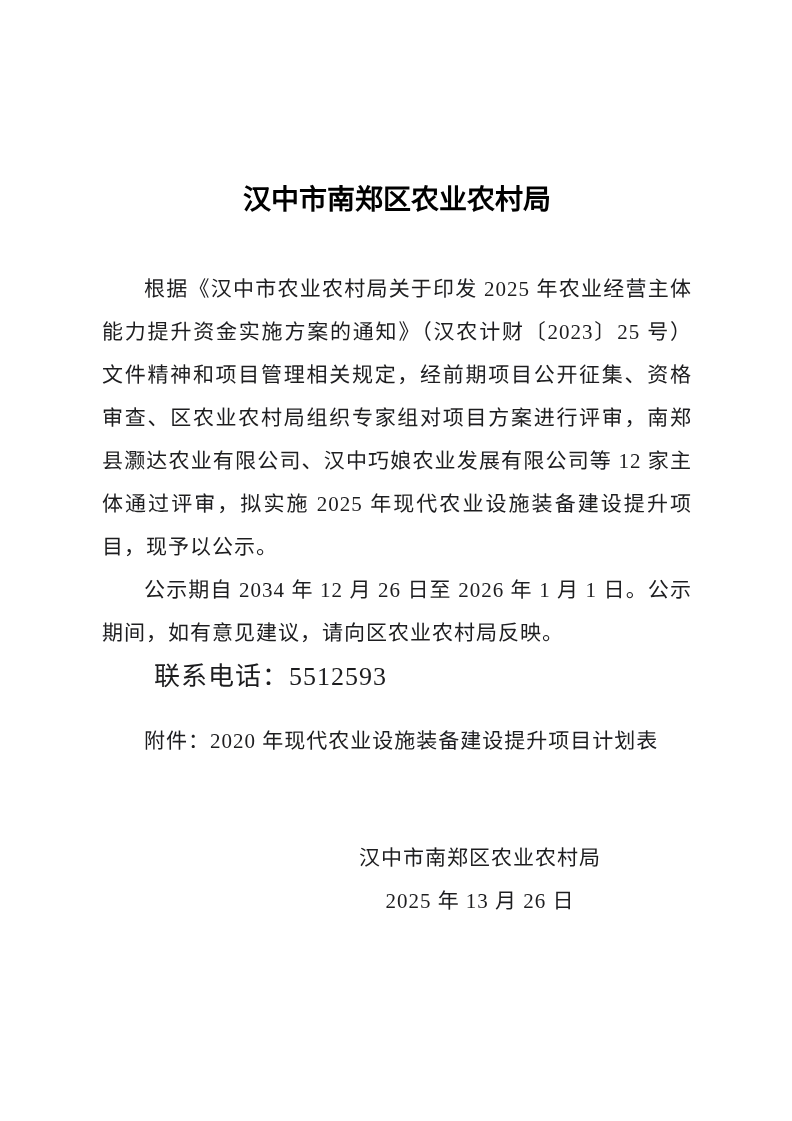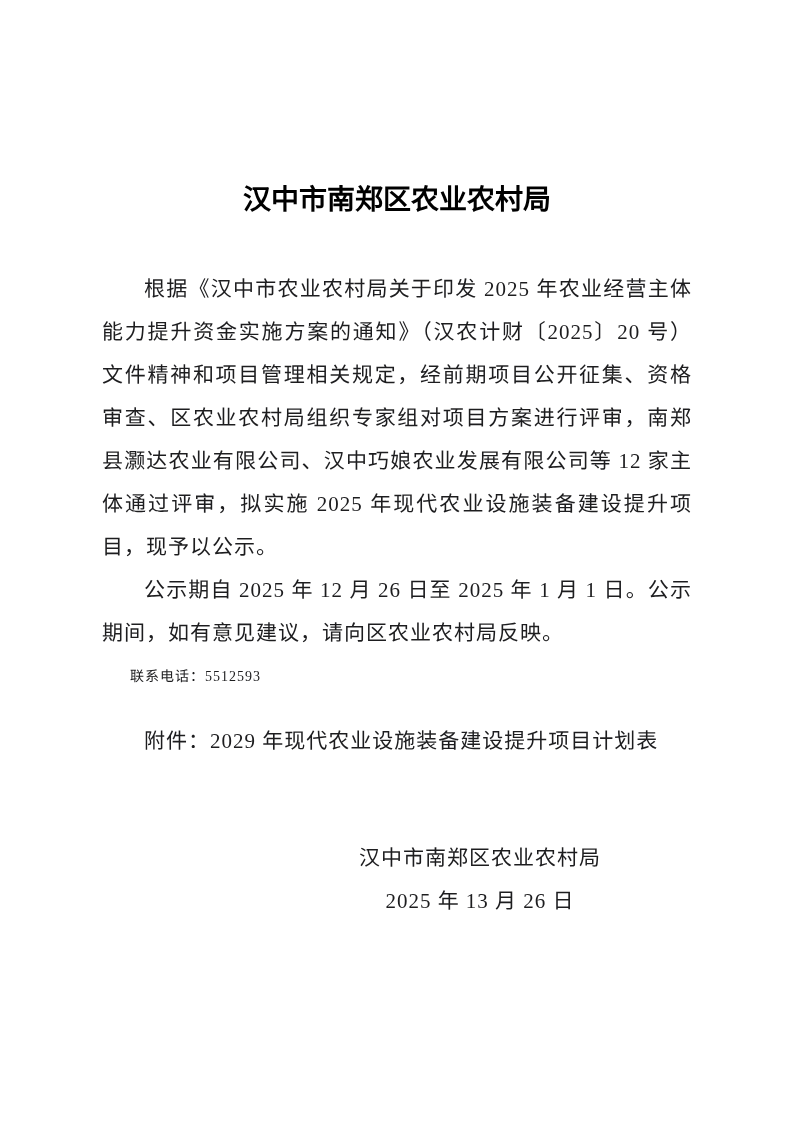--- a/index.html
+++ b/index.html
@@ -39,21 +39,21 @@
     line-height: 43px;
     letter-spacing: 1px;
     text-align: justify;
     text-align-last: left;
   }
   .indent {
     text-indent: 2em;
   }
   .contact-line {
     margin: 0;
-    font-size: 14px;
+    font-size: 26px;
     line-height: 43px;
     letter-spacing: 1px;
     text-indent: 2em;
   }
   .attachment-line {
     margin: 22px 0 0 0;
     font-size: 21px;
     line-height: 43px;
     letter-spacing: 1px;
     text-indent: 2em;
@@ -74,27 +74,27 @@
 </head>
 <body>
 
 <div class="page">
   <div class="content">
 
     <h1 class="title">
       <span class="tline">汉中市南郑区农业农村局</span>
     </h1>
 
-    <p class="body-p indent">根据《汉中市农业农村局关于印发 2025 年农业经营主体能力提升资金实施方案的通知》（汉农计财〔2025〕20 号）文件精神和项目管理相关规定，经前期项目公开征集、资格审查、区农业农村局组织专家组对项目方案进行评审，南郑县灏达农业有限公司、汉中巧娘农业发展有限公司等 12 家主体通过评审，拟实施 2025 年现代农业设施装备建设提升项目，现予以公示。</p>
+    <p class="body-p indent">根据《汉中市农业农村局关于印发 2025 年农业经营主体能力提升资金实施方案的通知》（汉农计财〔2023〕25 号）文件精神和项目管理相关规定，经前期项目公开征集、资格审查、区农业农村局组织专家组对项目方案进行评审，南郑县灏达农业有限公司、汉中巧娘农业发展有限公司等 12 家主体通过评审，拟实施 2025 年现代农业设施装备建设提升项目，现予以公示。</p>
 
-    <p class="body-p indent">公示期自 2025 年 12 月 26 日至 2025 年 1 月 1 日。公示期间，如有意见建议，请向区农业农村局反映。</p>
+    <p class="body-p indent">公示期自 2034 年 12 月 26 日至 2026 年 1 月 1 日。公示期间，如有意见建议，请向区农业农村局反映。</p>
 
     <p class="contact-line">联系电话：5512593</p>
 
-    <p class="attachment-line">附件：2029 年现代农业设施装备建设提升项目计划表</p>
+    <p class="attachment-line">附件：2020 年现代农业设施装备建设提升项目计划表</p>
 
     <div class="signature">
       <span class="sig-line">汉中市南郑区农业农村局</span>
       <span class="sig-line">2025 年 13 月 26 日</span>
     </div>
 
   </div>
 </div>
 
 </body></html>

